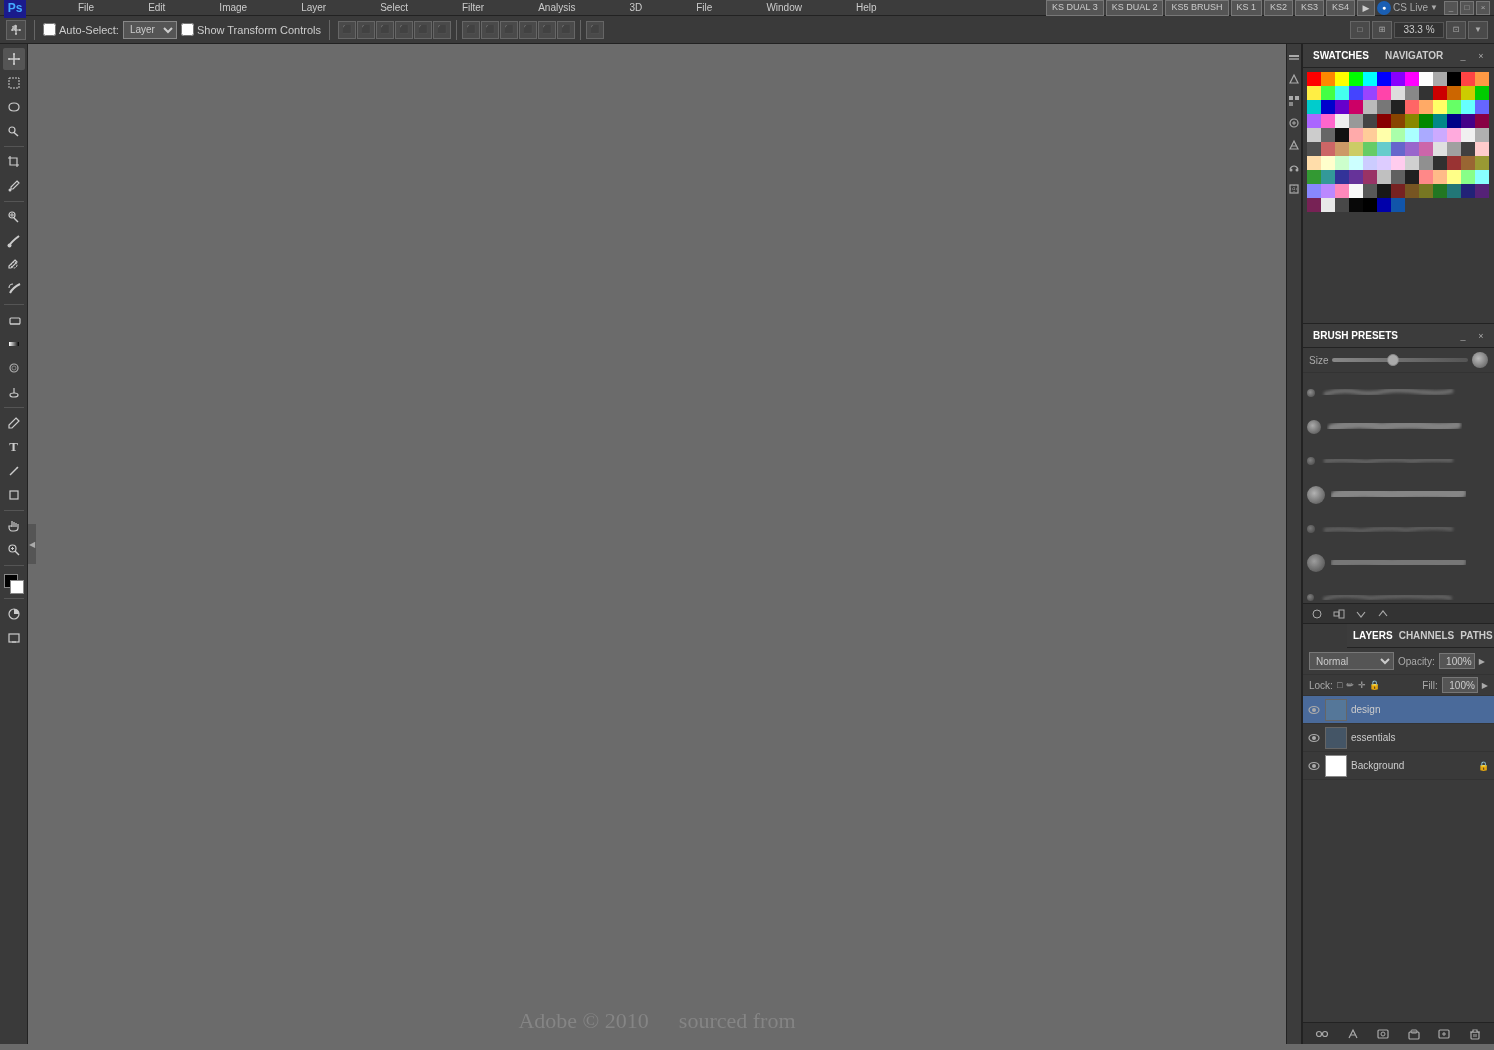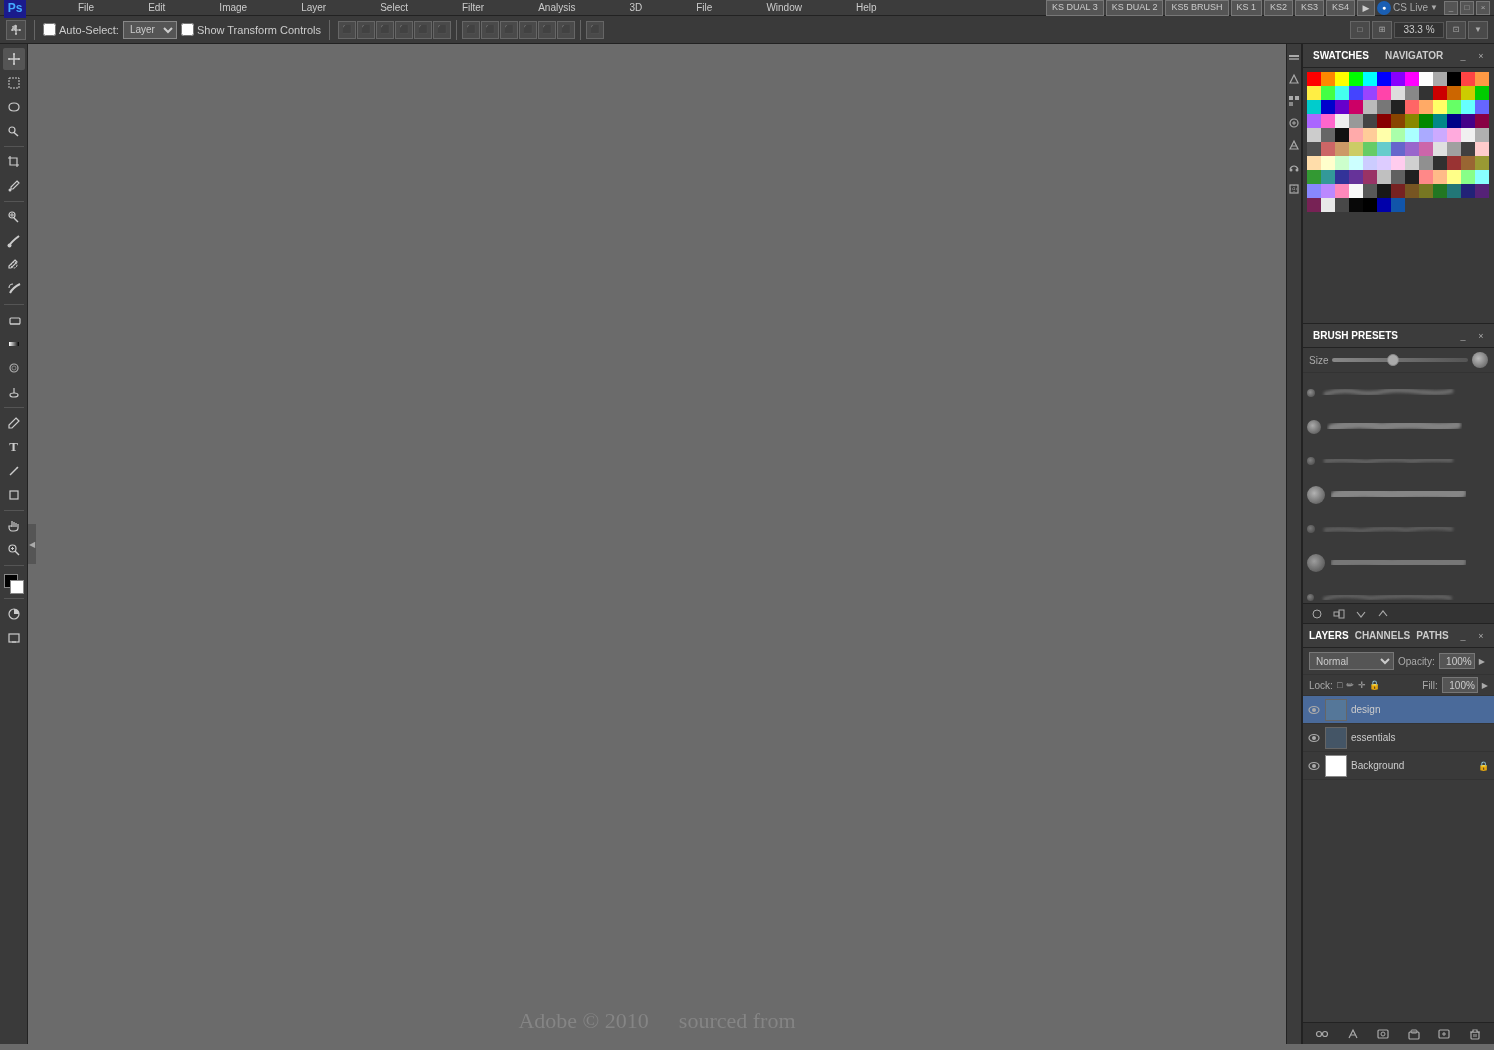--- a/index.html
+++ b/index.html
@@ -344,20 +344,21 @@
       min-height: 0;
     }
     #layers-header {
       background: #3c3c3c;
       height: 24px;
       display: flex;
       align-items: center;
       border-bottom: 1px solid #222;
       padding: 0 6px;
       gap: 6px;
+      margin-left: 44px;
     }
     .layers-tab {
       color: #ccc;
       font-size: 10px;
       font-weight: bold;
       cursor: pointer;
     }
     .layers-tab.active { color: #fff; }
     #layers-options {
       display: flex;

